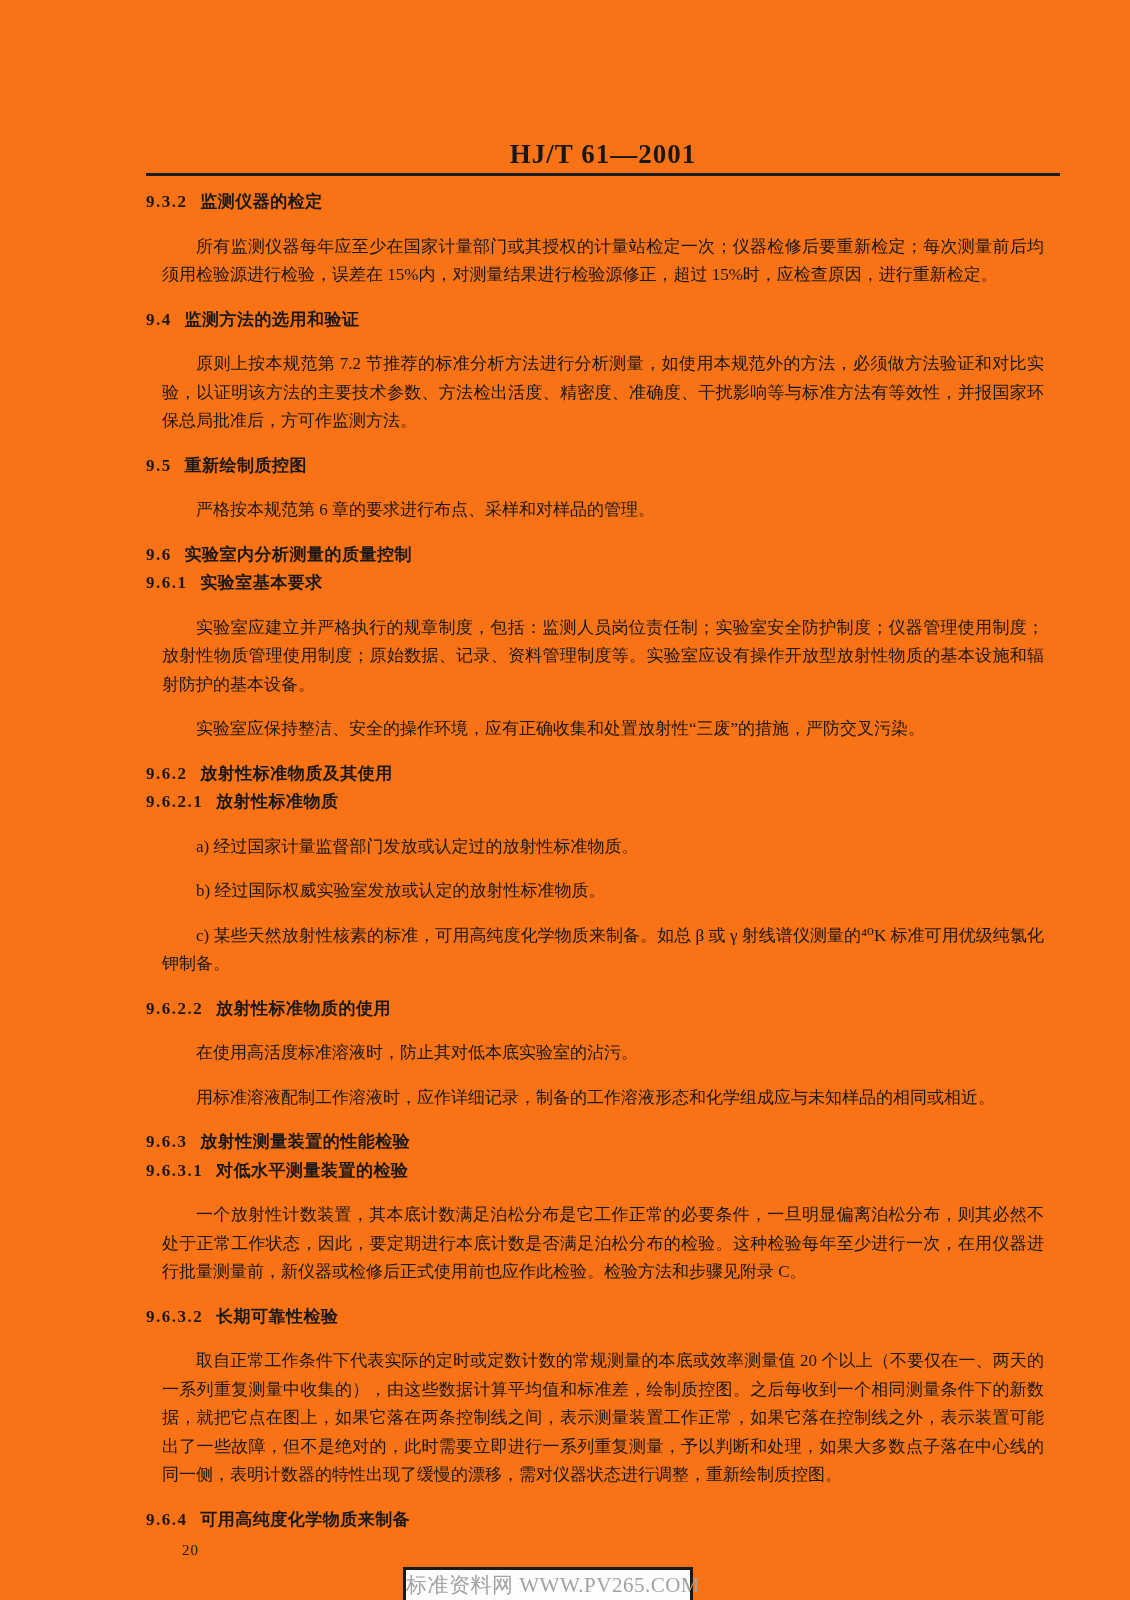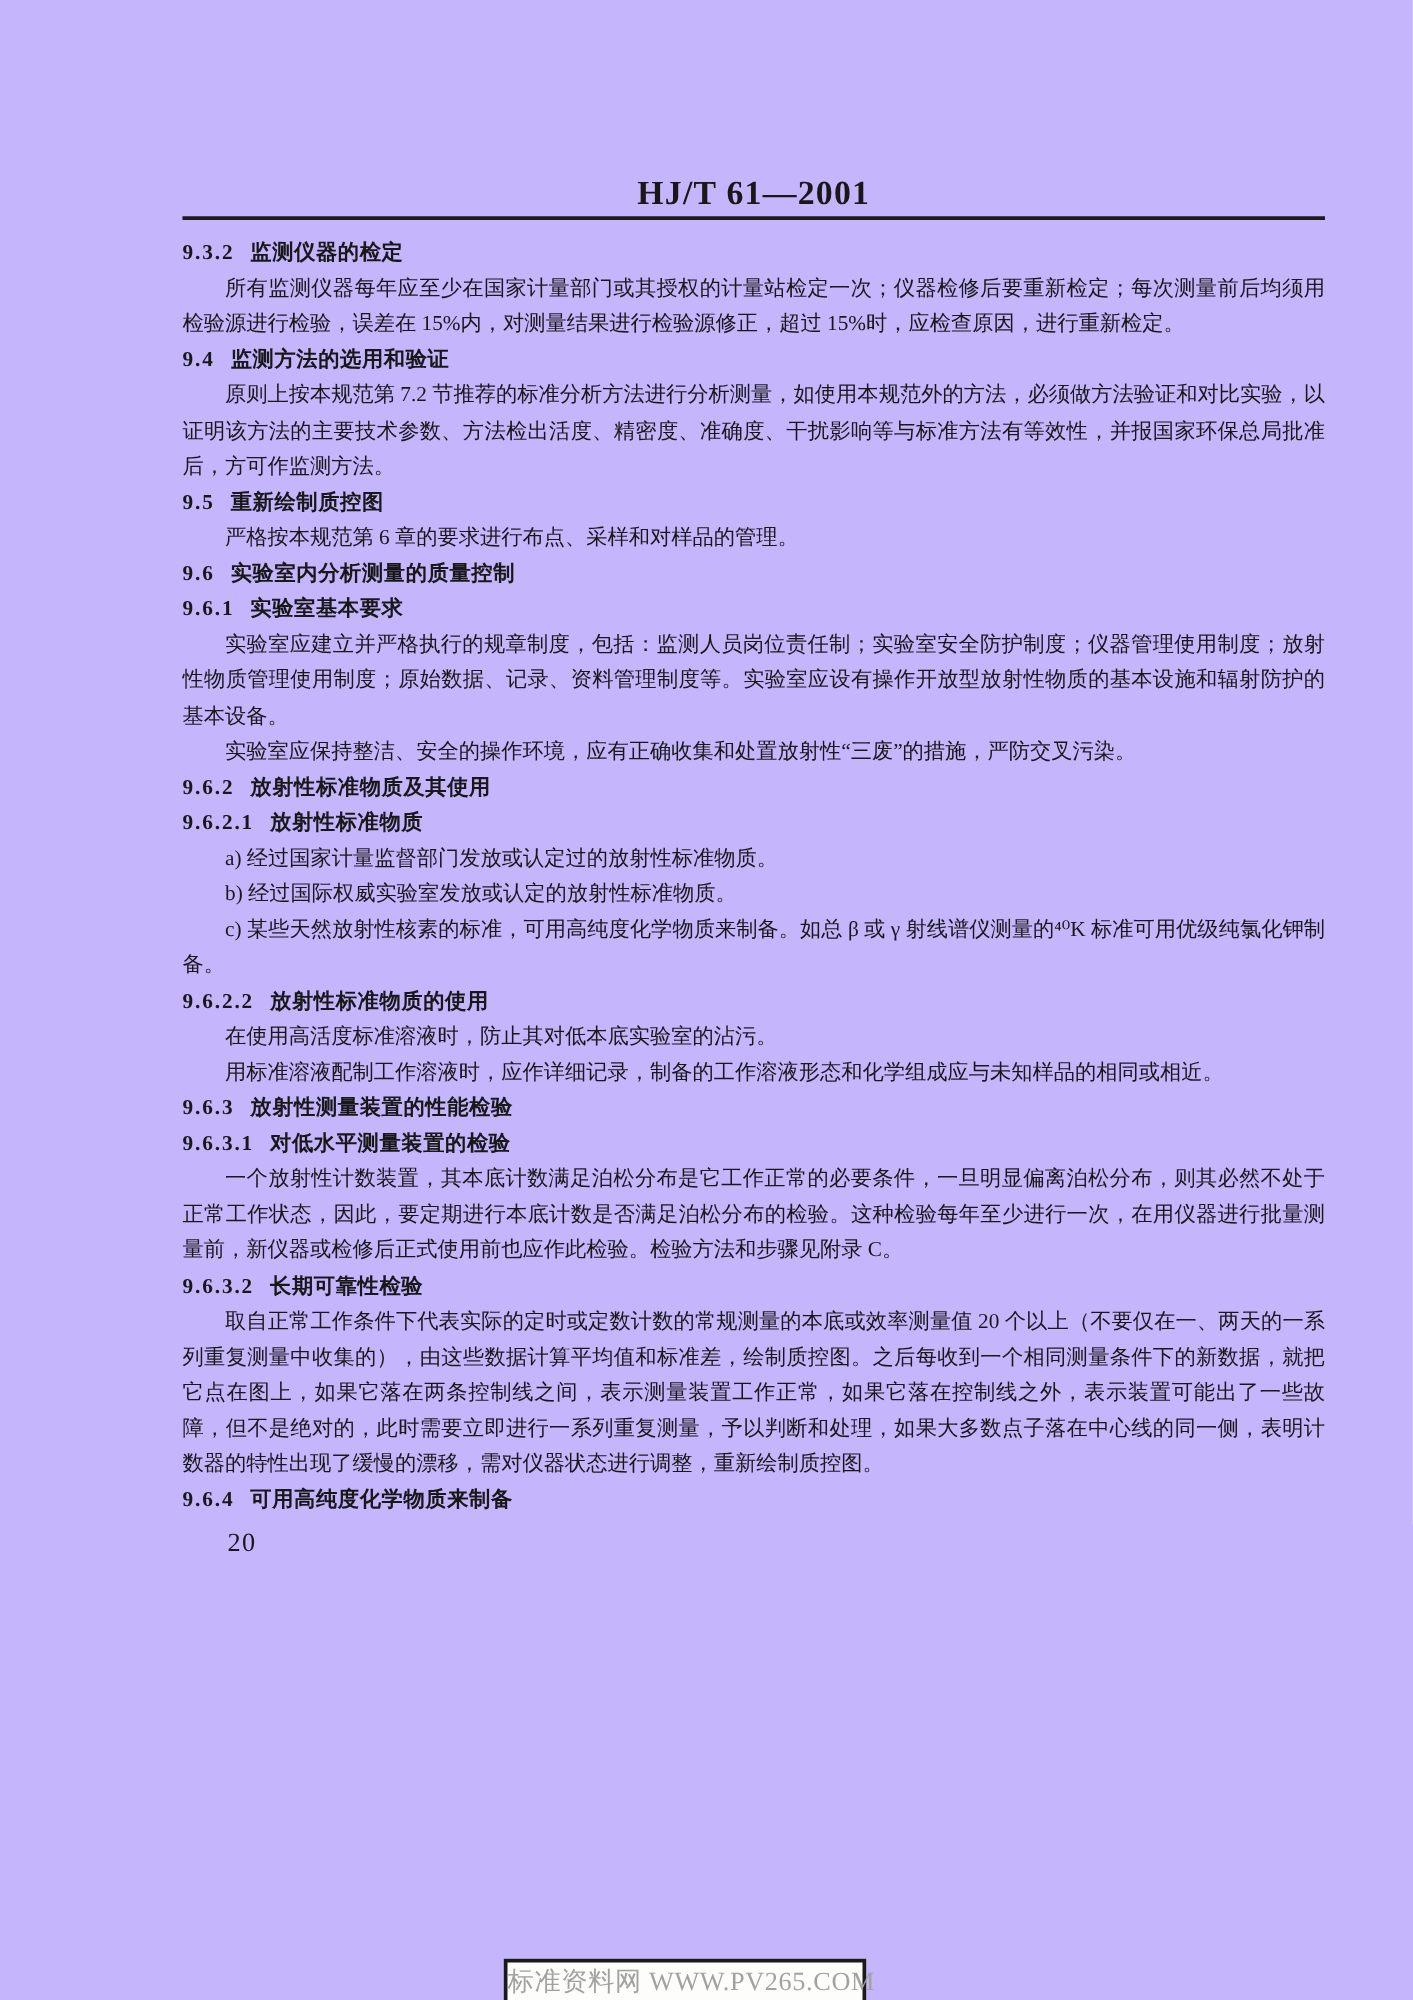--- a/index.html
+++ b/index.html
@@ -1,21 +1,21 @@
 <!DOCTYPE html>
 <html lang="zh"><head>
 <meta charset="utf-8">
 <style>
   html, body { margin: 0; padding: 0; background: #d9d9d9; }
   .page {
     position: relative;
     width: 1130px;
     height: 1600px;
     margin: 0 auto;
-    background: #c4b5fd;
+    background: #f97316;
     overflow: hidden;
     color: #181818;
     font-family: "Liberation Serif", "DejaVu Serif", serif;
   }
   .header {
     margin: 139px 70px 0 146px;
     text-align: center;
     border-bottom: 3px solid #1c1c1c;
     padding-bottom: 3px;
   }
@@ -26,24 +26,24 @@
     font-family: "Liberation Serif", "DejaVu Serif", serif;
   }
   .content {
     margin: 12px 70px 0 146px;
     font-size: 17px;
     line-height: 28.5px;
     text-align: justify;
   }
   .heading { font-weight: bold; letter-spacing: 0.5px; }
   .h-num { margin-right: 0.75em; letter-spacing: 1.5px; }
-  .para { margin: 0; text-indent: 2em; }
+  .para { margin: 16px; text-indent: 2em; }
   .page-number {
     margin: 8px 0 0 182px;
-    font-size: 21px;
+    font-size: 15px;
     letter-spacing: 1px;
   }
   .watermark {
     position: absolute;
     left: 403px;
     top: 1567px;
     width: 290px;
     height: 44px;
     border: 3px solid #1a1a1a;
     box-sizing: border-box;

